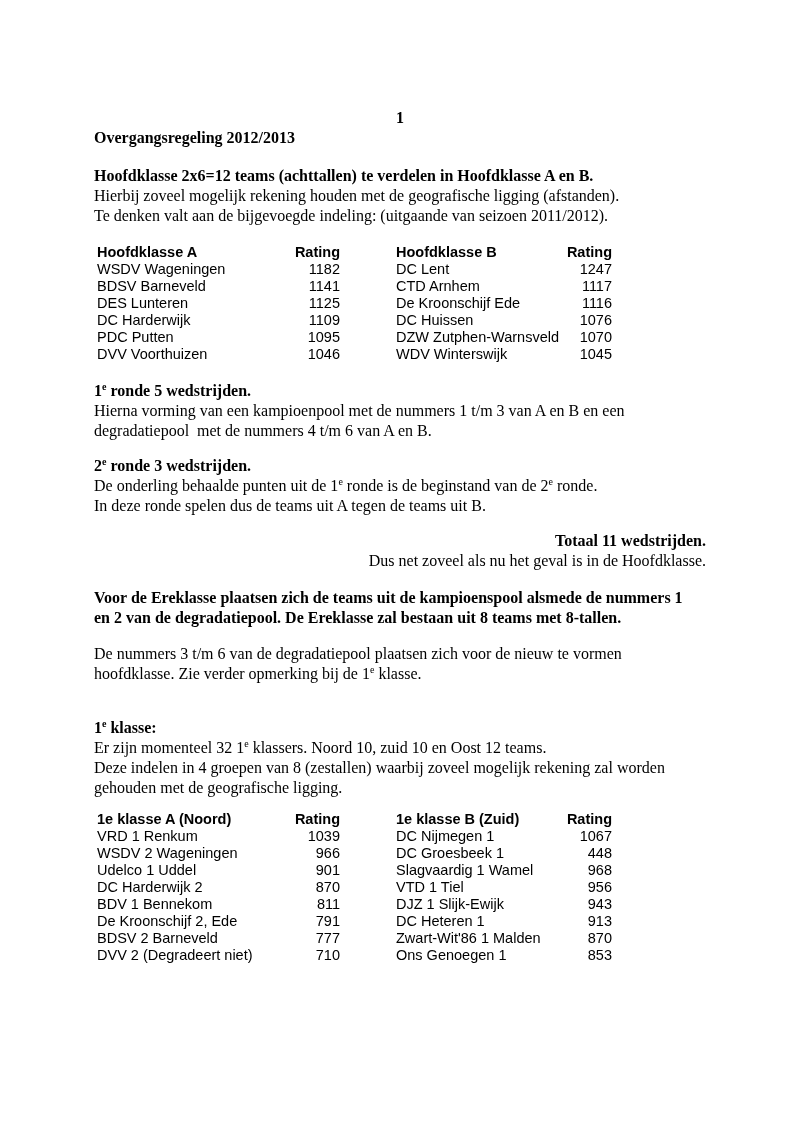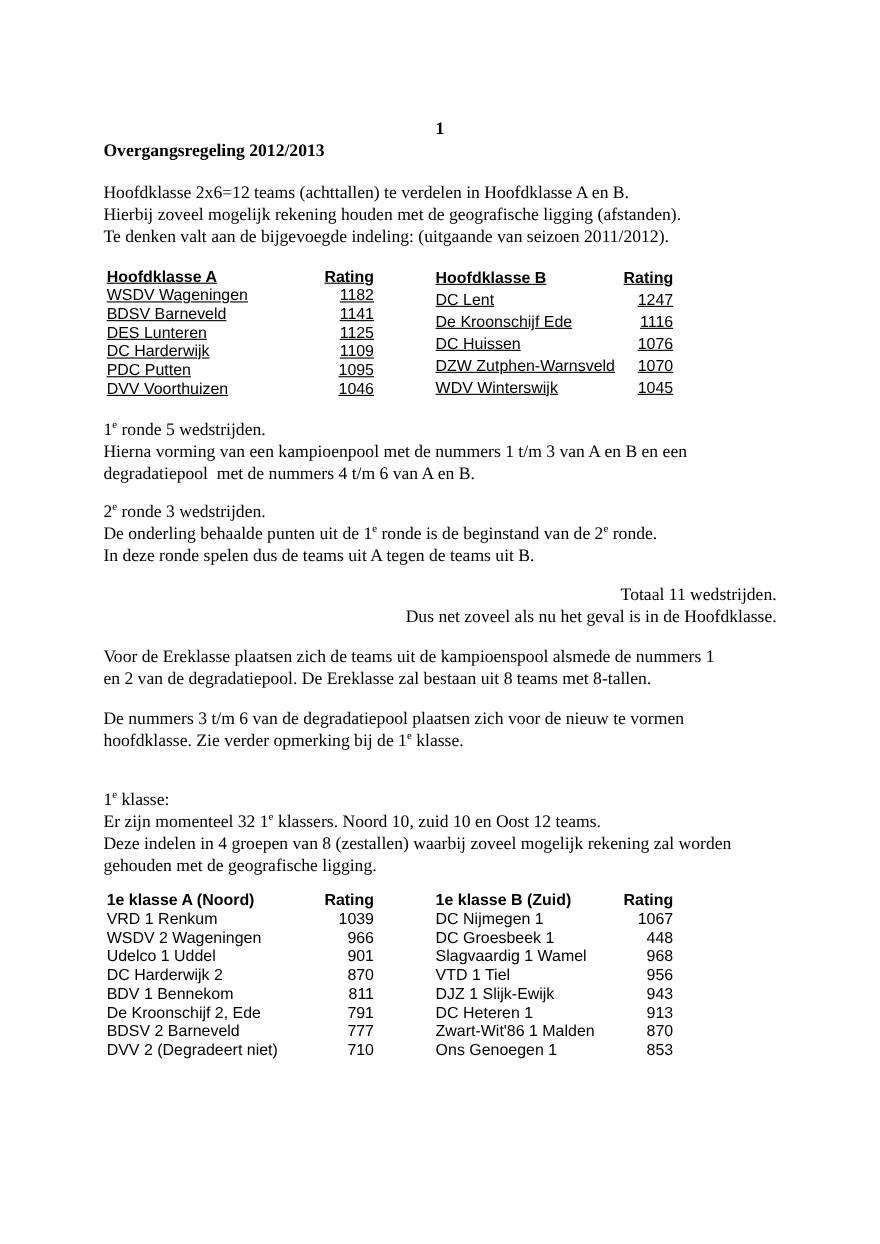--- a/index.html
+++ b/index.html
@@ -14,29 +14,29 @@
   }
   .page {
     box-sizing: border-box;
     width: 800px;
     height: 1131px;
     padding: 108px 94px 0 94px;
   }
   .line { line-height: 20px; white-space: pre-wrap; }
   .pageno { text-align: center; font-weight: bold; line-height: 20px; }
   .title { font-weight: bold; line-height: 20px; }
-  .b { font-weight: normal; }
+  .b { font-weight: bold; }
   sup.sup {
     font-size: 10px;
     line-height: 0;
     vertical-align: super;
   }
   .intro { margin-top: 18px; }
   .tables { display: flex; margin-left: 3px; }
-  .tables.hoofdklasse { margin-top: 18px; text-decoration: underline; }
+  .tables.hoofdklasse { margin-top: 18px; }
   .tables.klasse1t { margin-top: 13px; }
   table.rating-table {
     border-collapse: collapse;
     font-family: "Liberation Sans", sans-serif;
     font-size: 14.5px;
   }
   table.rating-table th, table.rating-table td {
     padding: 0;
     line-height: 17px;
     font-weight: normal;
@@ -111,20 +111,24 @@
       <tbody>
           <tr>
         <th class="name">Hoofdklasse B</th>
         <th class="rating">Rating</th>
       </tr>
       <tr>
             <td class="name">DC Lent</td>
             <td class="rating">1247</td>
           </tr>
       <tr>
+            <td class="name">CTD Arnhem</td>
+            <td class="rating">1117</td>
+          </tr>
+      <tr>
             <td class="name">De Kroonschijf Ede</td>
             <td class="rating">1116</td>
           </tr>
       <tr>
             <td class="name bold">DC Huissen</td>
             <td class="rating">1076</td>
           </tr>
       <tr>
             <td class="name">DZW Zutphen-Warnsveld</td>
             <td class="rating">1070</td>

